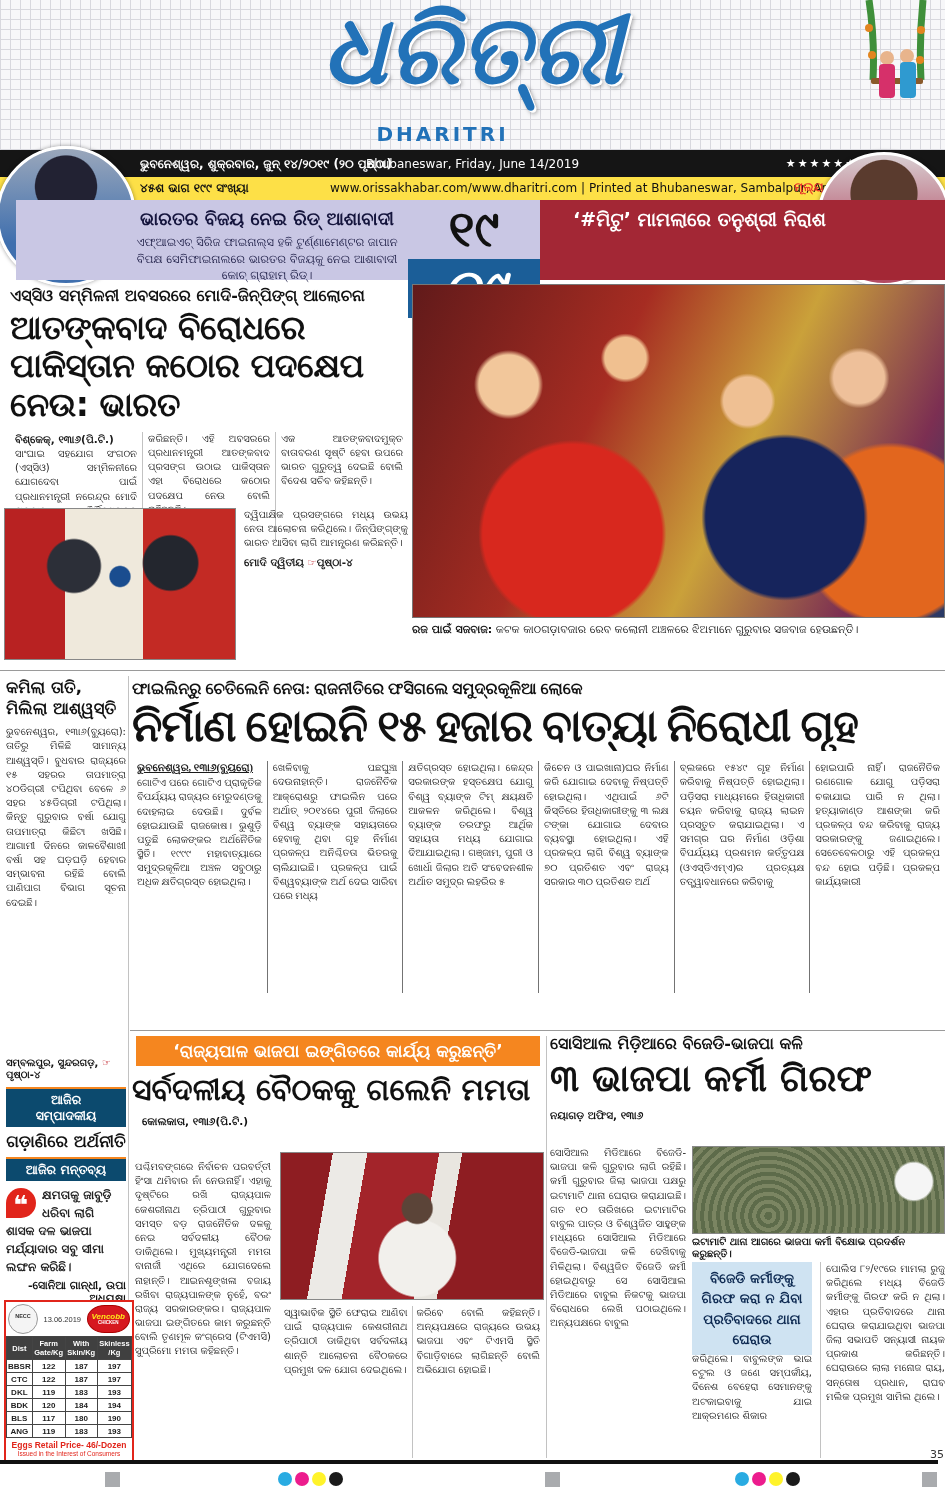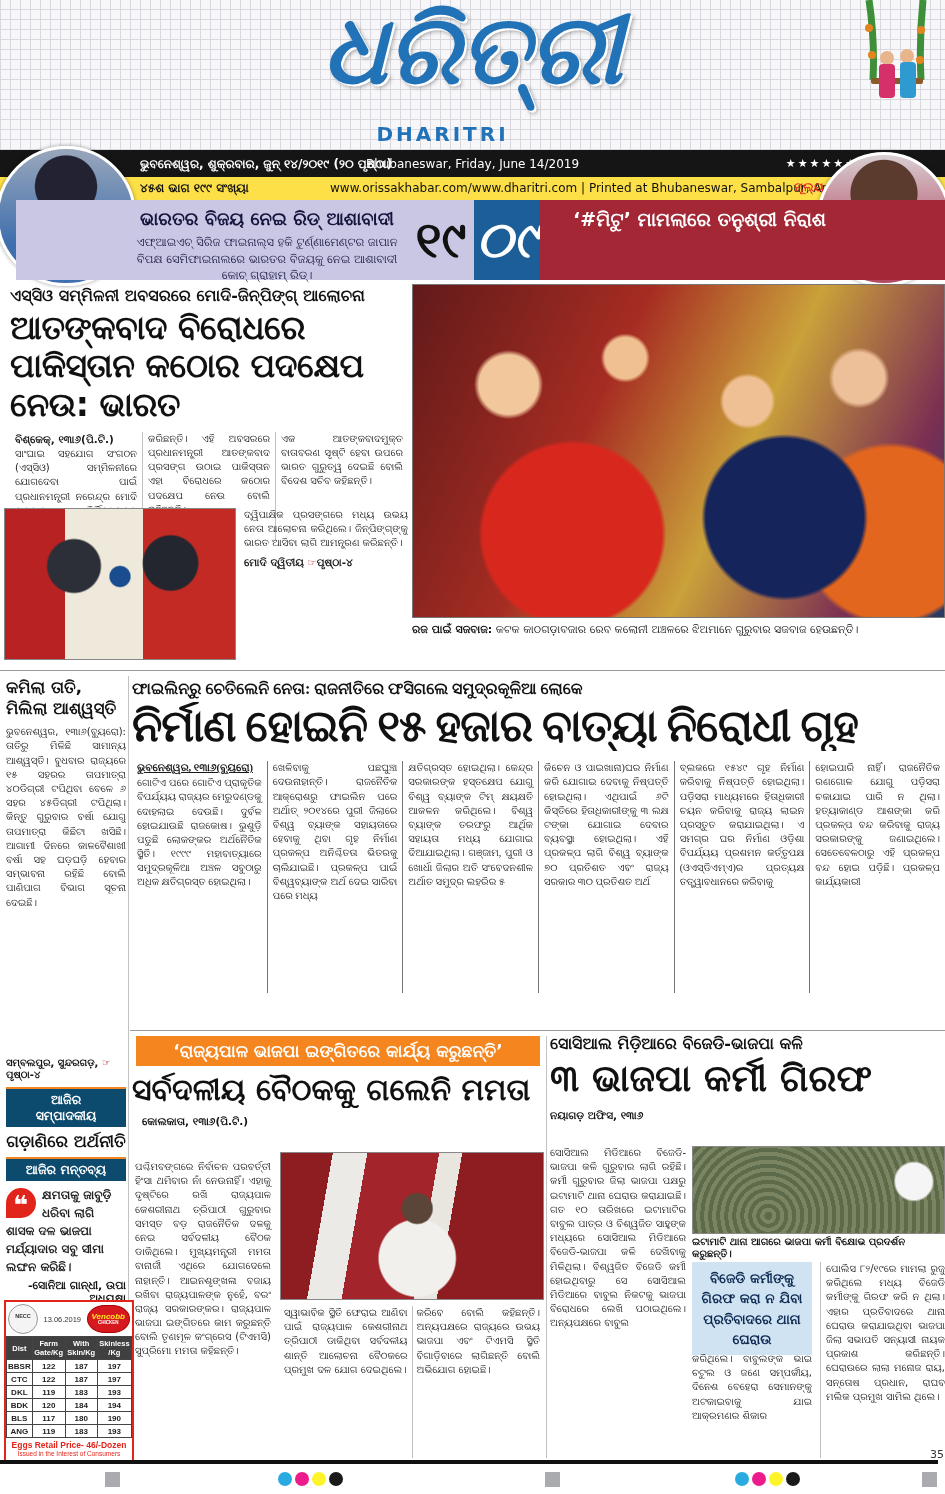--- a/index.html
+++ b/index.html
@@ -35,21 +35,21 @@
                 linear-gradient(#9aa7bb,#3f6fae 70%);}
   .circ.actress{right:-6px;top:152px;width:128px;height:128px;
      background:radial-gradient(circle at 50% 30%,#5a3b2e 0 30%,transparent 31%),
                 radial-gradient(circle at 50% 55%,#eec3a8 0 20%,transparent 21%),
                 linear-gradient(#d8cfd2,#b34a63 70%);}
   
   .promoL{position:absolute;left:16px;top:200px;width:392px;height:80px;background:#c9c7e4;
           padding:8px 6px 0 116px;box-sizing:border-box;text-align:center;}
   .promoL h3{margin:0 0 4px 0;font-size:18px;color:#14143c;}
   .promoL p{margin:0;font-size:11.5px;line-height:1.45;color:#22224a;}
-  .numpanel{position:absolute;left:408px;top:200px;width:132px;height:80px;display:flex;}
+  .numpanel{position:absolute;left:408px;top:200px;width:132px;height:80px;display:flex;flex-direction:column;}
   .numpanel .nl{flex:1;background:#c9c7e4;color:#111;font-size:50px;font-weight:bold;
        display:flex;align-items:center;justify-content:center;}
   .numpanel .nr{flex:1;background:#1b5e98;color:#fff;font-size:50px;font-weight:bold;
        display:flex;align-items:center;justify-content:center;font-style:italic;}
   .promoR{position:absolute;left:540px;top:200px;width:405px;height:80px;background:#a32735;
           padding:8px 96px 0 10px;box-sizing:border-box;text-align:center;color:#fff;}
   .promoR h3{margin:0 0 4px 0;font-size:19px;}
   .promoR p{margin:0;font-size:11.5px;line-height:1.45;}
   
   .lead{position:absolute;left:10px;top:286px;width:398px;}

